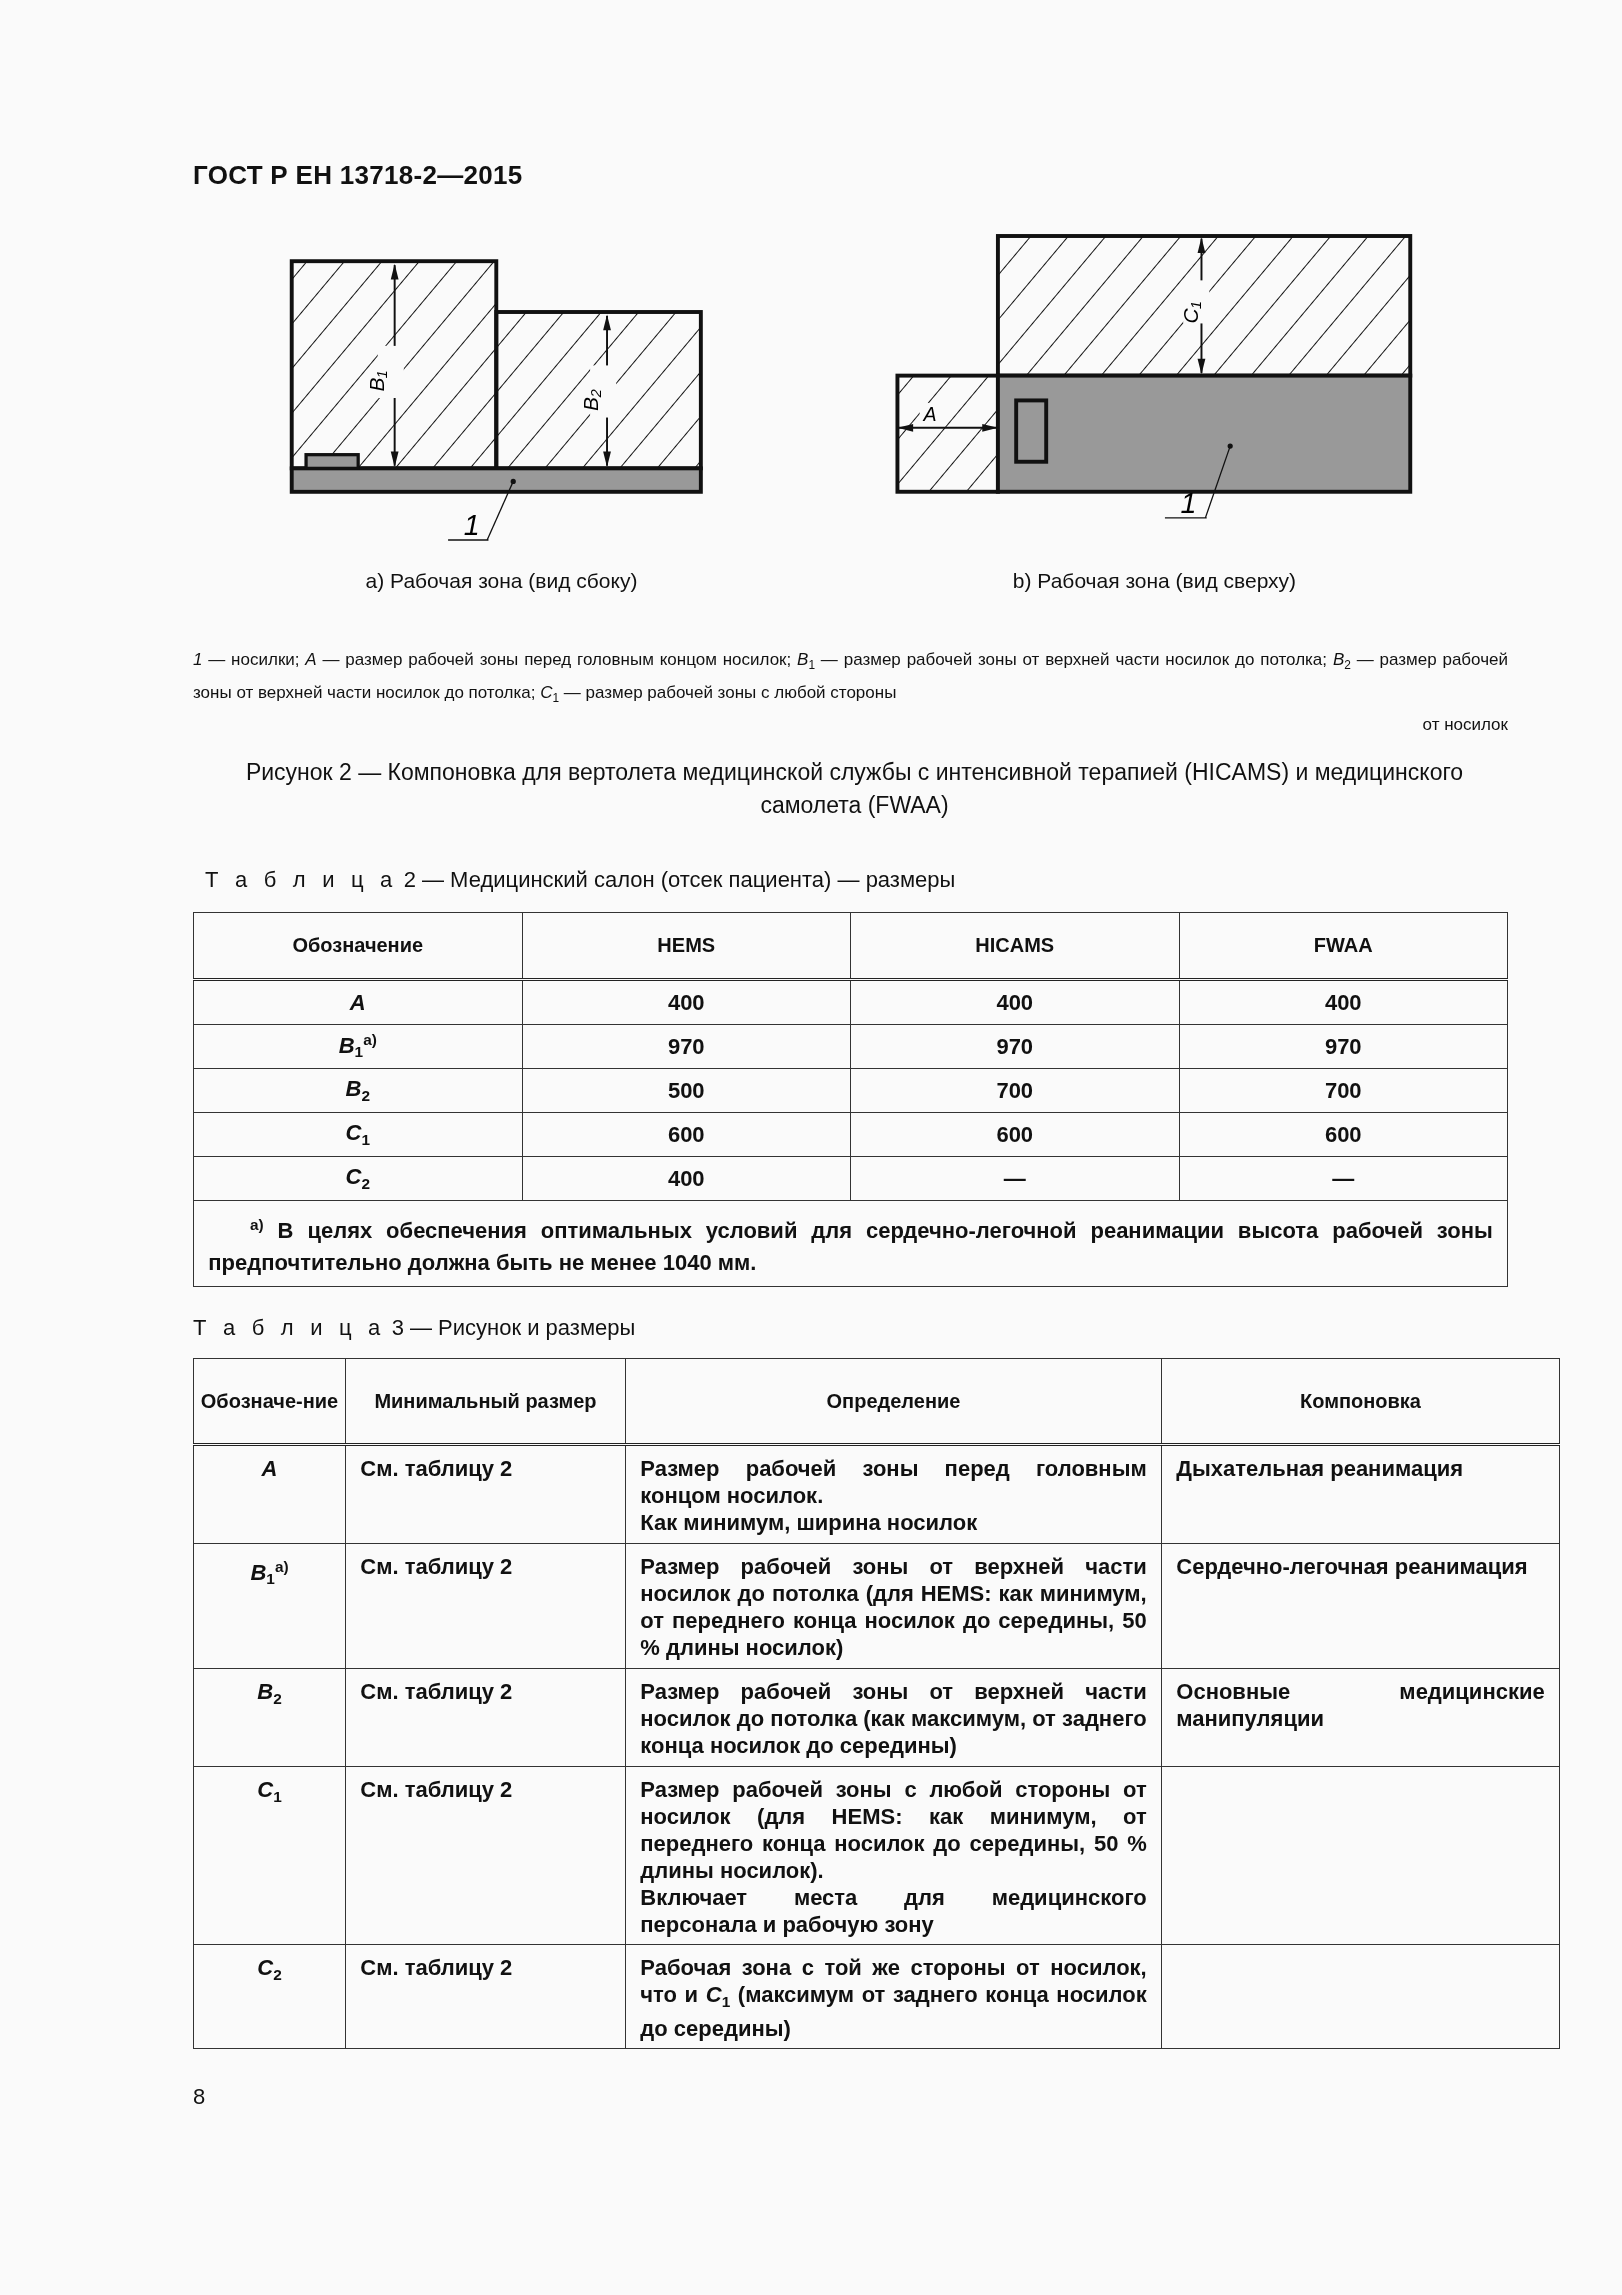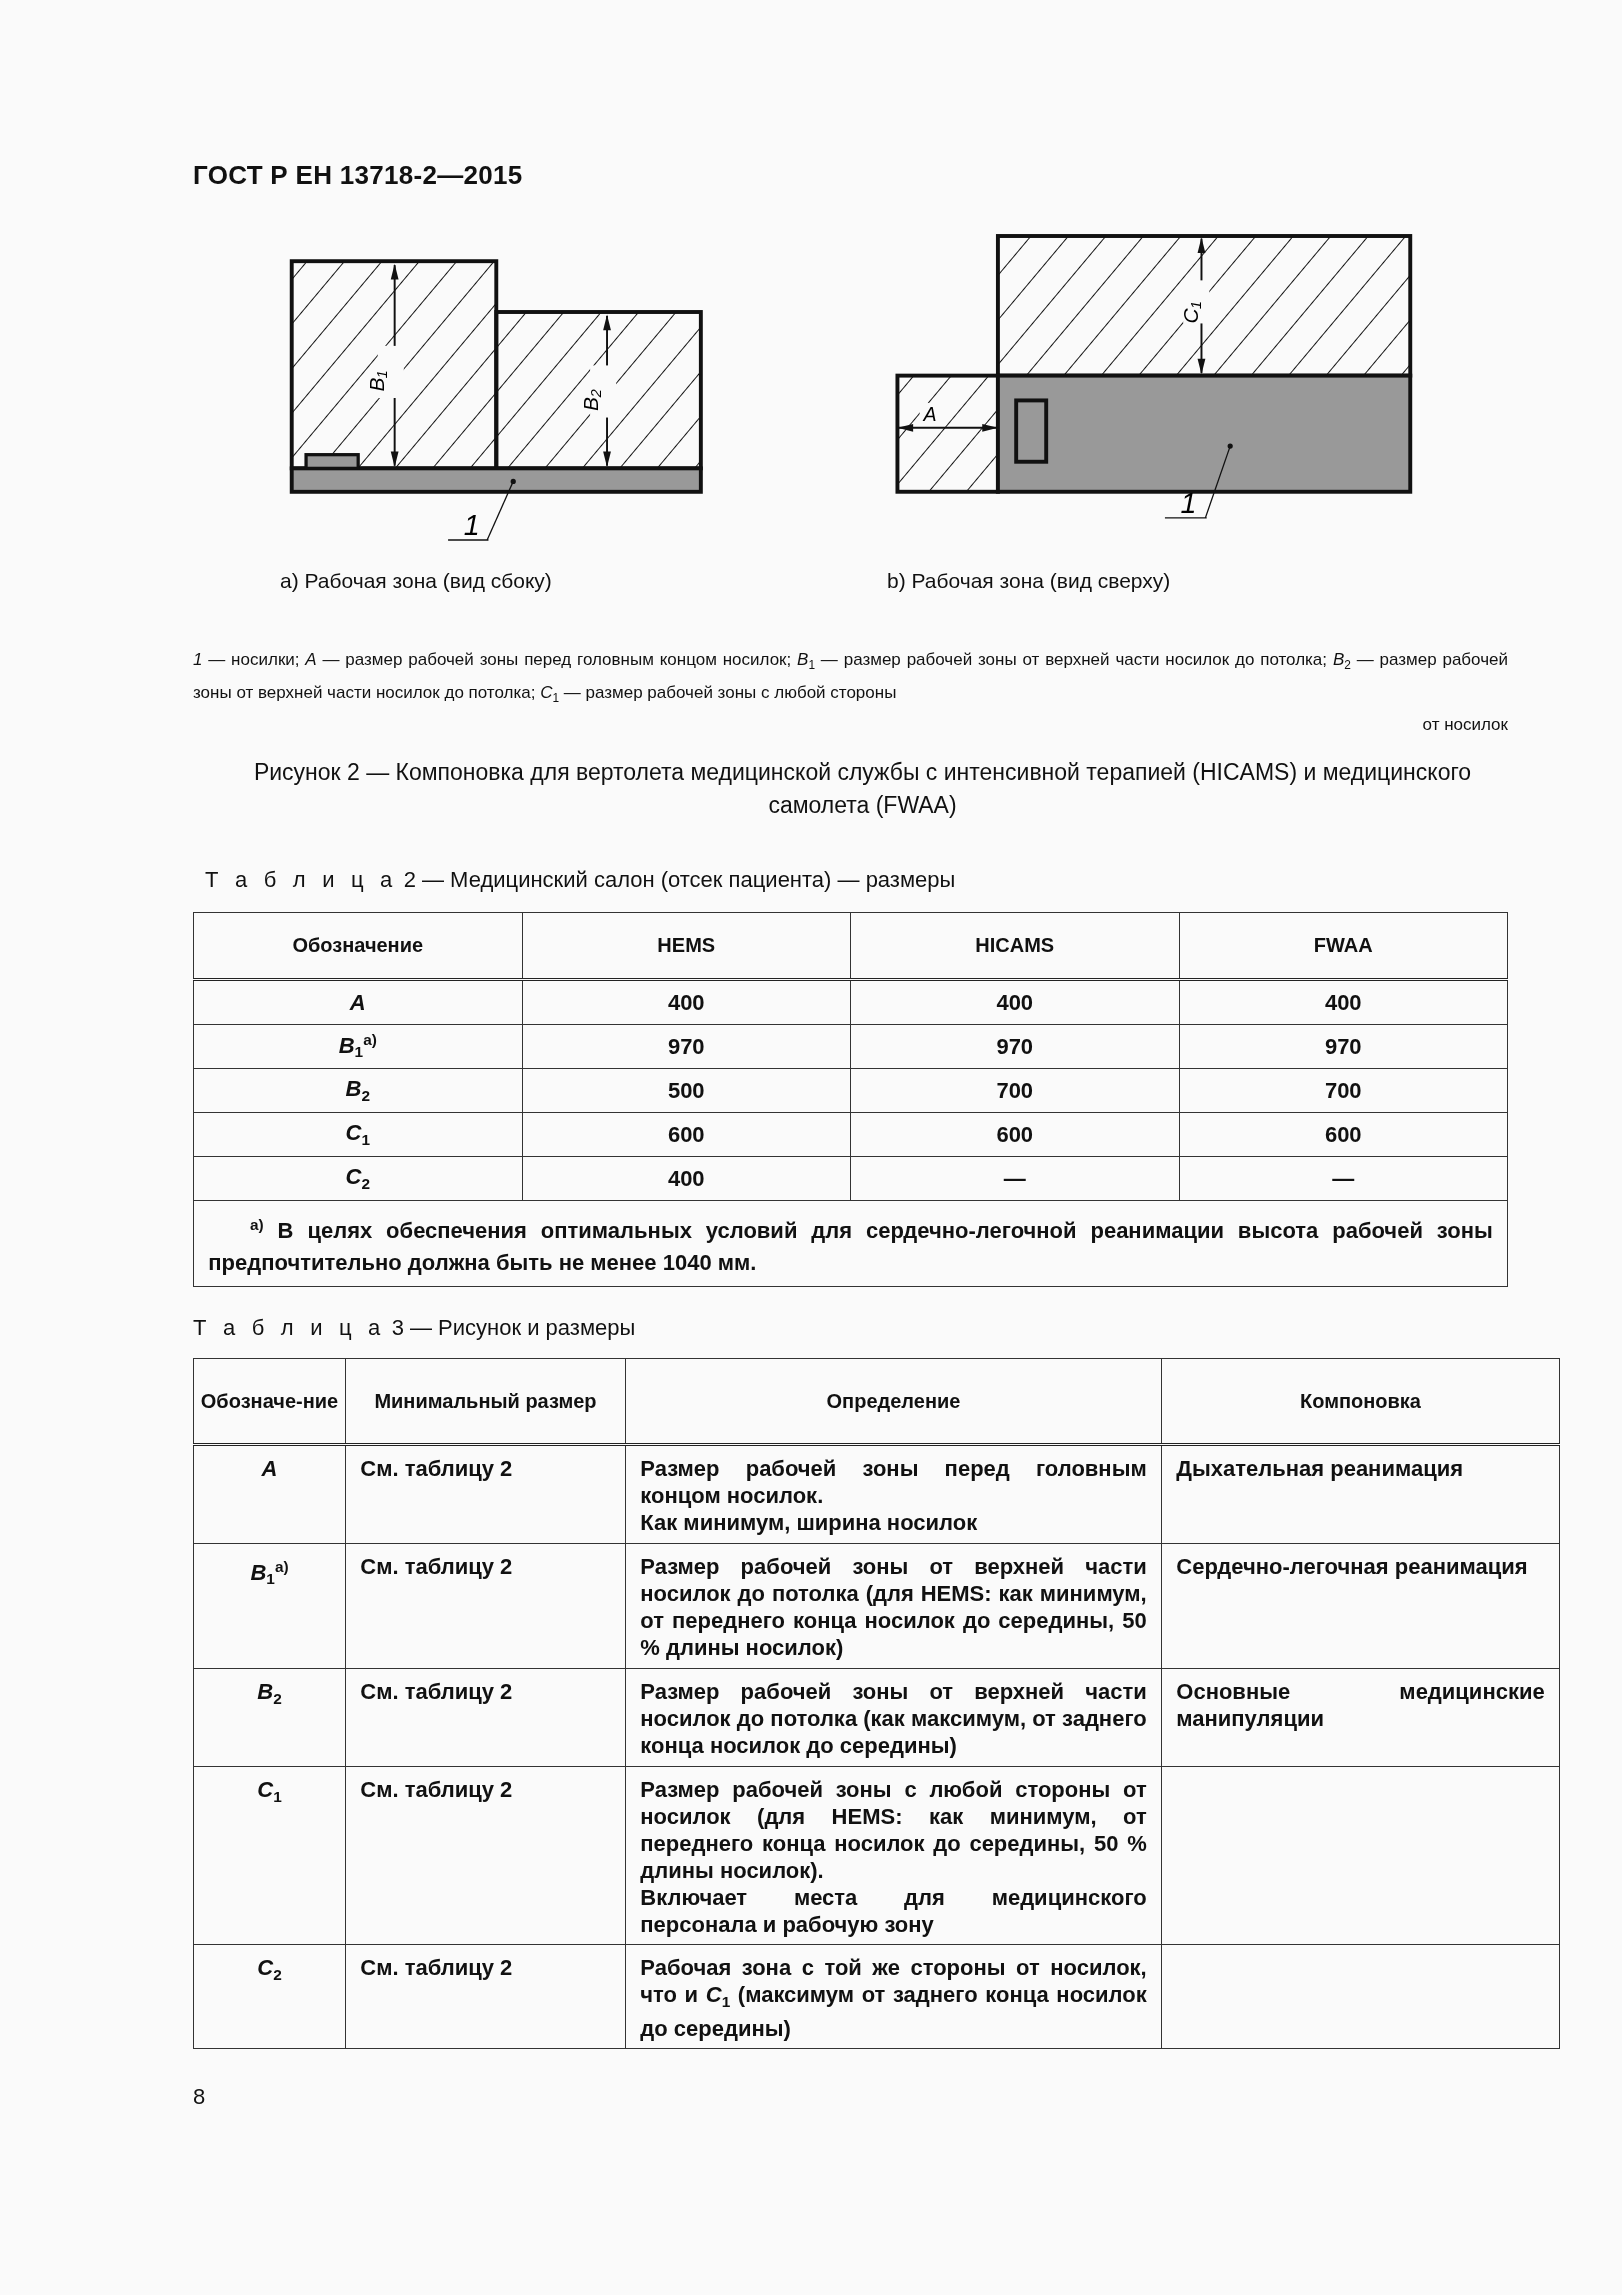--- a/index.html
+++ b/index.html
@@ -1,22 +1,22 @@
 <!DOCTYPE html>
 <html style="font-size:10.4px"><head>
 <meta charset="utf-8">
 <style>
   html, body { margin:0; padding:0; }
   body { width:1622px; height:2295px; background:#fafafa; position:relative; font-family:"Liberation Sans", sans-serif; color:#111; overflow:hidden; }
   .abs { position:absolute; }
   .header { left:193px; top:160px; font-size:26px; font-weight:bold; letter-spacing:0.3px; }
-  .caption { font-size:21px; text-align:left; }
+  .caption { font-size:21px; text-align:center; }
   .legend { left:193px; top:646px; width:1315px; font-size:17px; line-height:27px; text-align:justify; }
   .legend .last { text-align:right; }
-  .figtitle { left:205px; top:756px; width:1315px; font-size:23px; line-height:33px; text-align:center; }
+  .figtitle { left:197px; top:756px; width:1315px; font-size:23px; line-height:33px; text-align:center; }
   .tabtitle { font-size:22px; }
   .sp { letter-spacing:5.2px; }
   table { border-collapse:collapse; position:absolute; }
   td, th { border:1.3px solid #333; font-weight:bold; }
   .t2 { left:193px; top:912px; width:1315px; font-size:22px; }
   .t2 th { height:63px; font-size:20px; }
   .t2 td { height:41px; text-align:center; }
   .t2 thead tr th { border-bottom:3.9px double #222; }
   .t2 .note td { text-align:justify; padding:6.5px 14.3px; line-height:33px; height:auto; }
   .t3 { left:193px; top:1358px; width:1367px; font-size:22px; }

